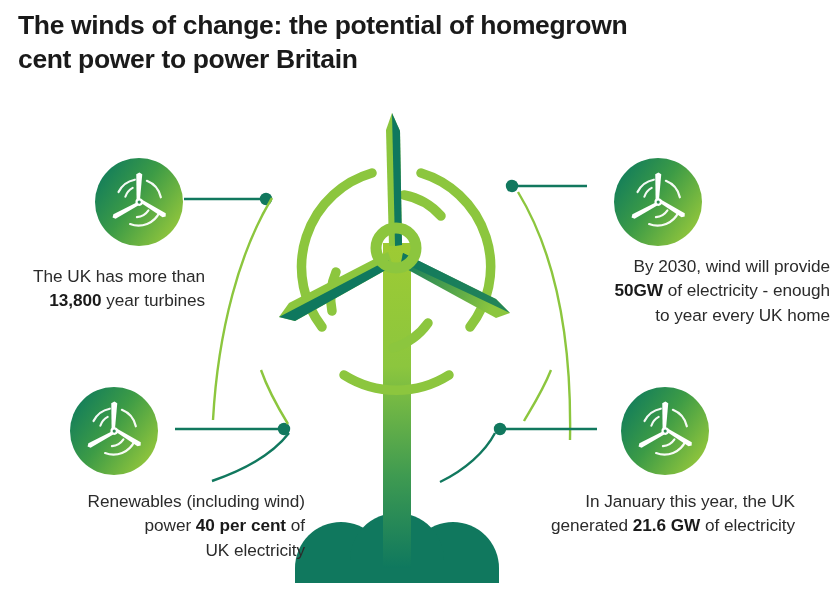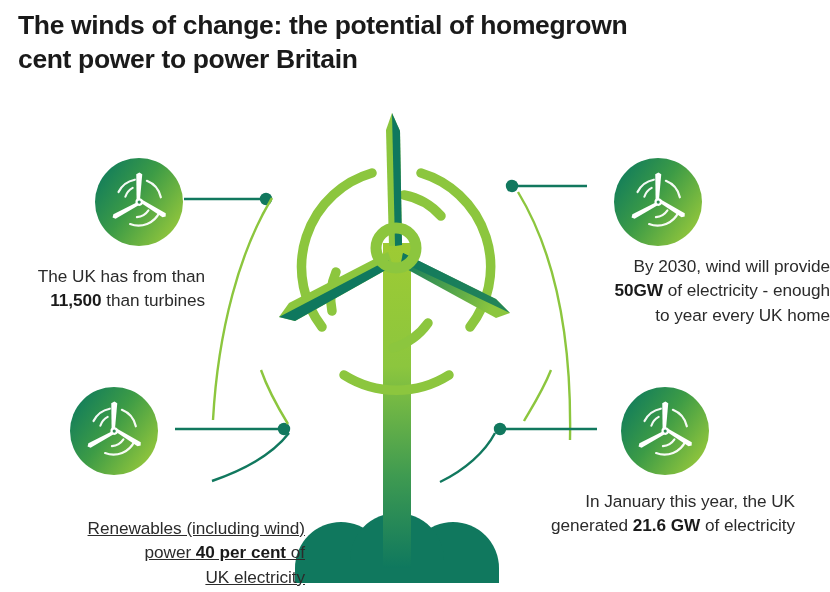--- a/index.html
+++ b/index.html
@@ -22,21 +22,21 @@
     position:absolute;
     font-size:17.2px;line-height:1.42;color:#2b2b2b;
     letter-spacing:-0.05px;
   }
   .stat b{font-weight:bold;color:#1a1a1a;}
   .stat.right{text-align:right;}
   .stat.left{text-align:right;}
 
   #stat-tl{left:0px;top:264px;width:205px;}
   #stat-tr{left:582px;top:254px;width:248px;}
-  #stat-bl{left:10px;top:516px;width:295px;text-decoration:underline;}
+  #stat-bl{left:10px;top:489px;width:295px;}
   #stat-br{left:495px;top:489px;width:300px;}
 
   
   .svg-layer{position:absolute;left:0;top:0;width:830px;height:592px;}
   .hit{cursor:pointer;}
 </style>
 </head>
 <body>
 
 <div id="infographic">
@@ -173,22 +173,22 @@
 
     <g class="hit">
       <circle cx="665" cy="431" r="44" fill="url(#badgeGrad)"></circle>
       <g transform="translate(665,431) scale(1.05)">
         <use href="#badgeTurbine"></use>
       </g>
     </g>
   </svg>
 
   <div class="stat right" id="stat-tl">
-      <div><span>The UK has from than</span></div>
-      <div><b>11,500</b><span> than turbines</span></div>
+      <div><span>The UK has more than</span></div>
+      <div><b>13,800</b><span> year turbines</span></div>
     </div>
 
   <div class="stat left" id="stat-tr">
       <div><span>By 2030, wind will provide</span></div>
       <div><b>50GW</b><span> of electricity - enough</span></div>
       <div><span>to year every UK home</span></div>
     </div>
 
   <div class="stat right" id="stat-bl">
       <div><span>Renewables (including wind)</span></div>

